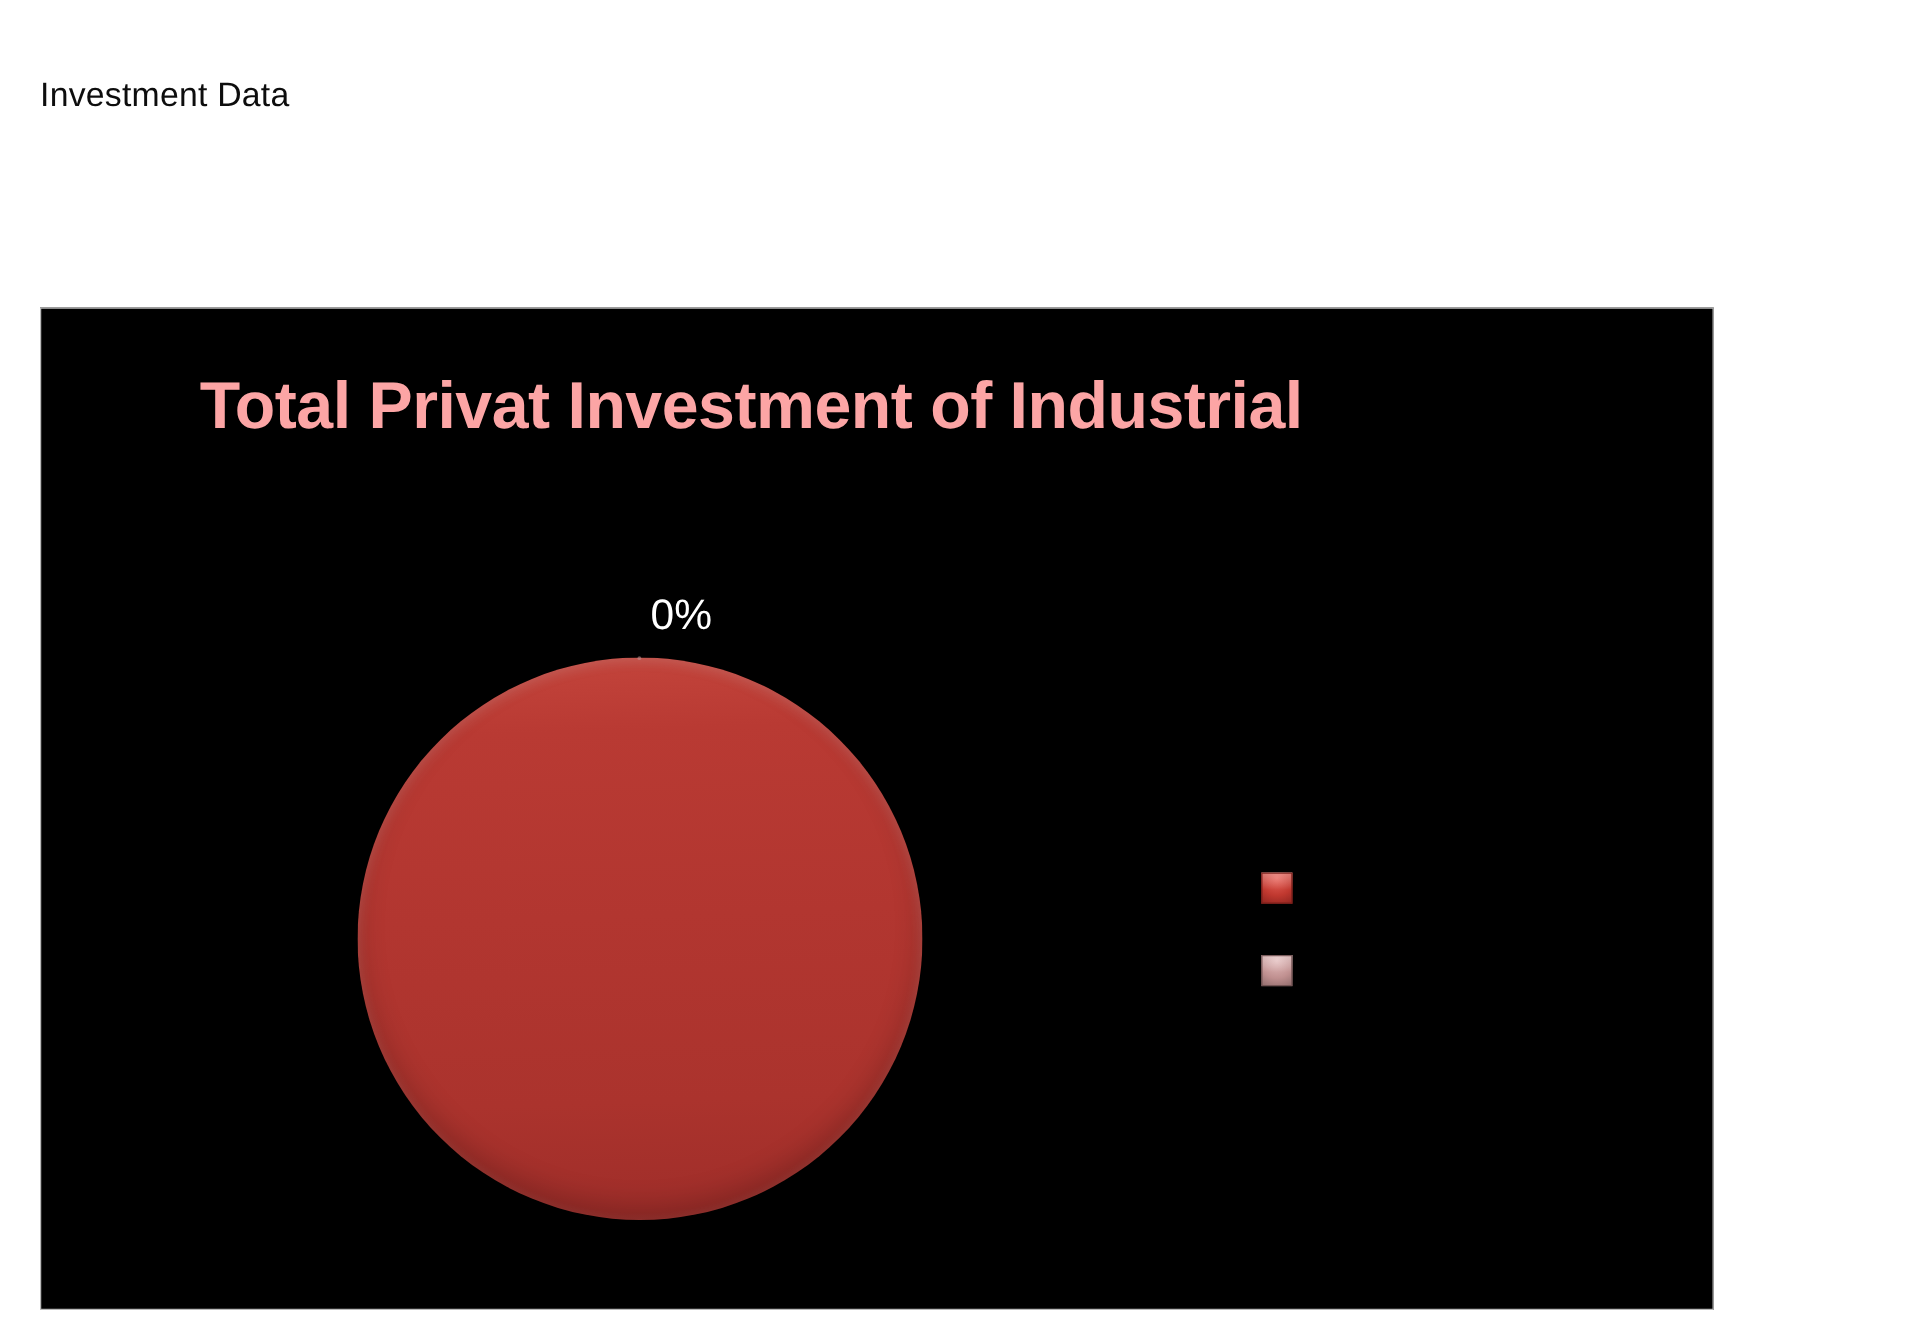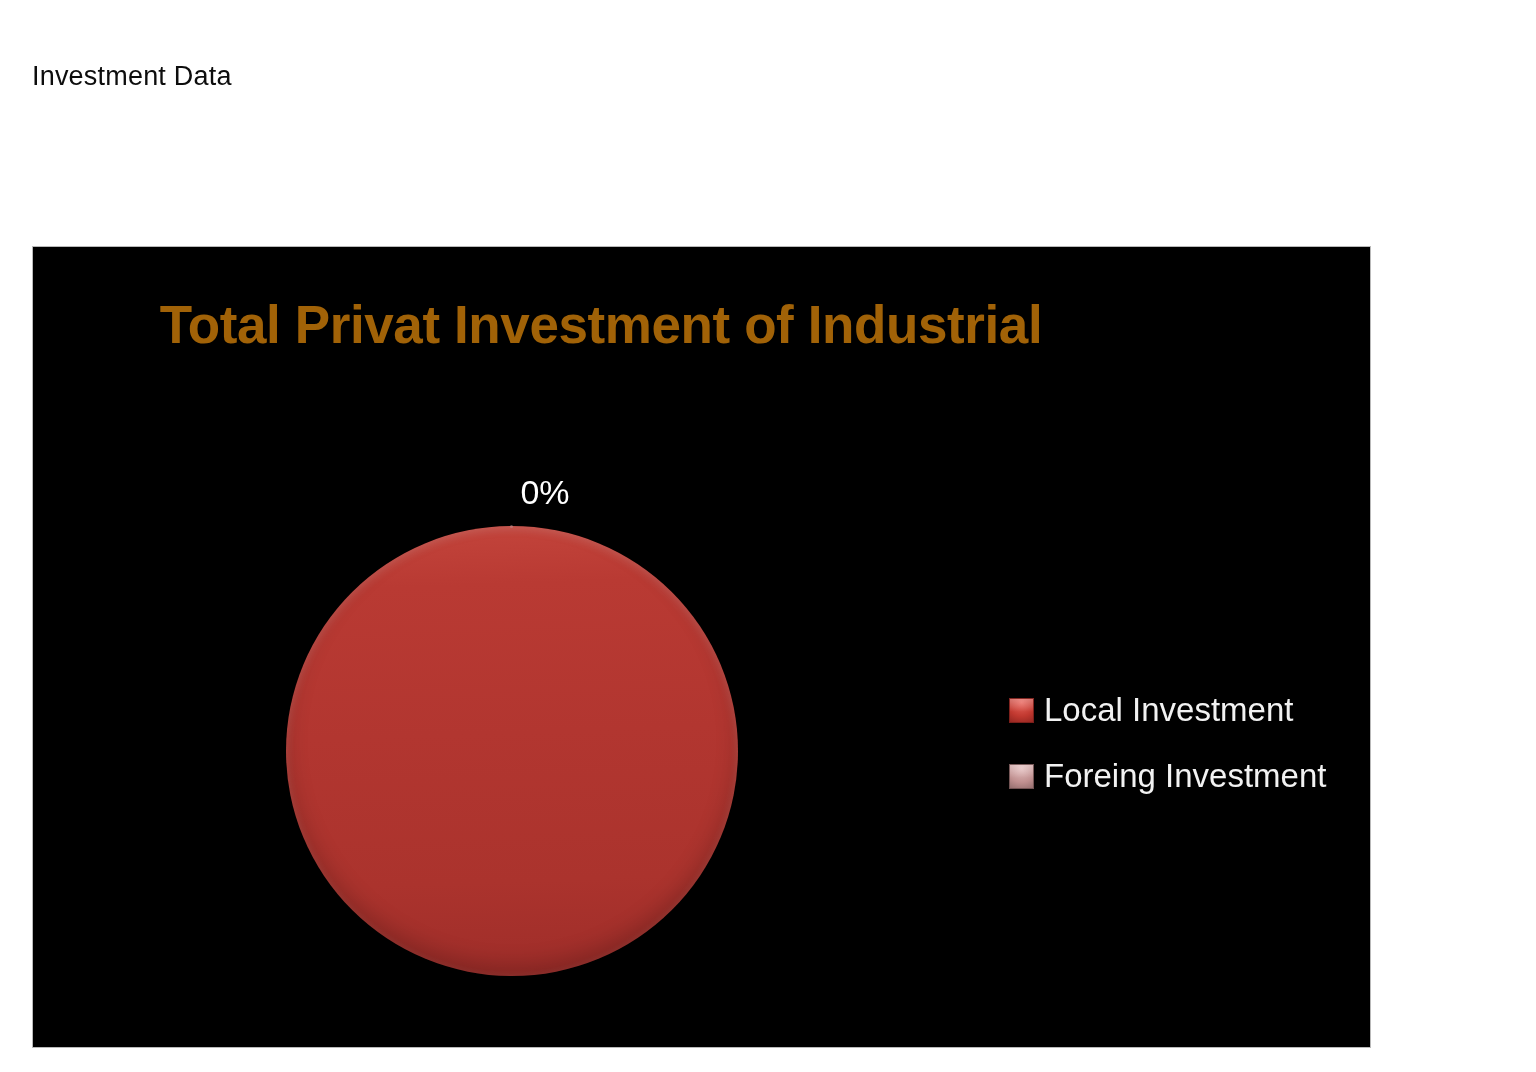--- a/index.html
+++ b/index.html
@@ -43,21 +43,21 @@
     overflow: hidden;
   }
 
   
   #chart-title {
     position: absolute;
     left: 0;
     top: 38px;
     width: 1136px;
     text-align: center;
-    color: #a16207;
+    color: #fca5a5;
     font-size: 53px;
     font-weight: bold;
     line-height: 1.52;
     letter-spacing: -0.4px;
     padding: 0 120px;
     box-sizing: border-box;
   }
   #chart-title .title-line {
     display: block;
   }
@@ -189,24 +189,22 @@
       <div id="pie-slice-foreign"></div>
     </div>
 
     <div class="data-label" id="label-foreign">0%</div>
 
 
     <div id="legend">
 
       <div class="legend-item">
         <span class="legend-swatch local"></span>
-        <span class="legend-label">Local Investment</span>
       </div>
 
       <div class="legend-item">
         <span class="legend-swatch foreign"></span>
-        <span class="legend-label">Foreing Investment</span>
       </div>
 
     </div>
 
   </div>
 </div>
 
 </body></html>

